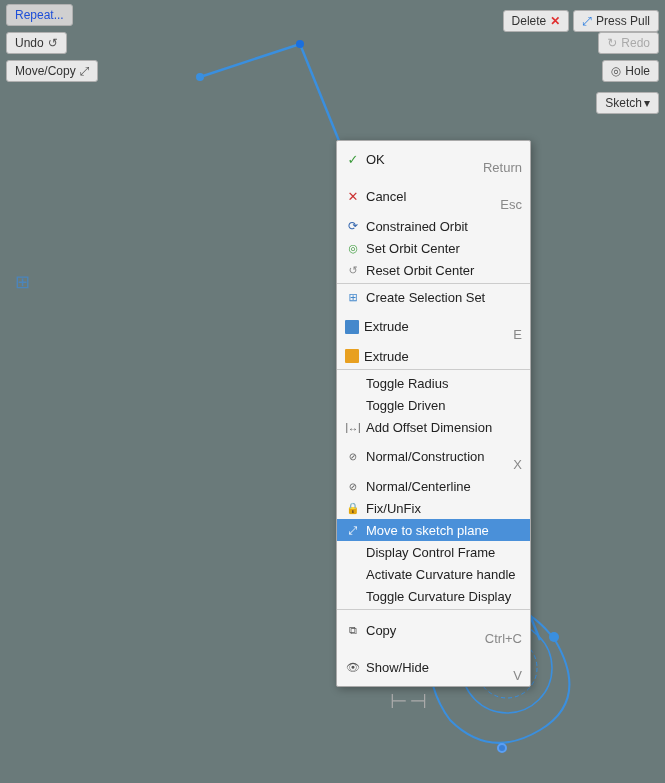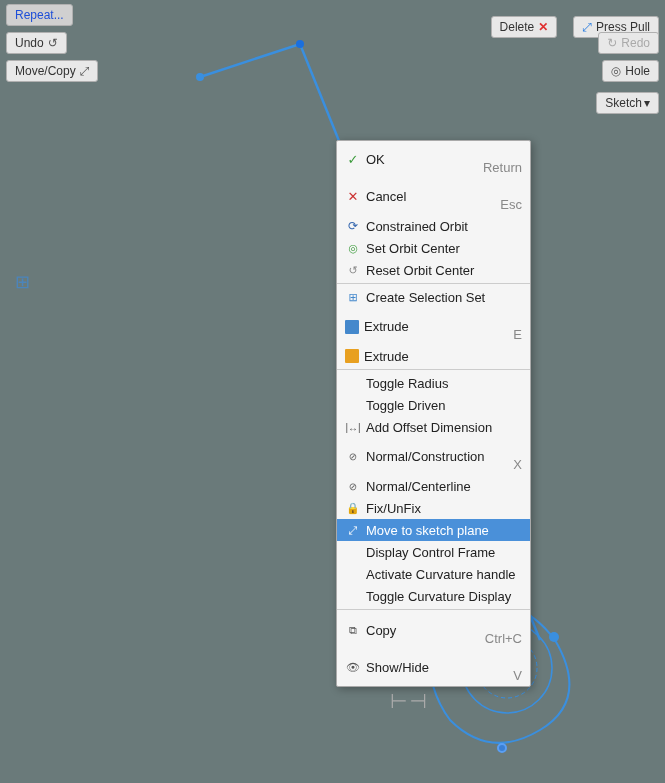--- a/index.html
+++ b/index.html
@@ -192,21 +192,21 @@
 <div class="bottom-left-icon">⊞</div>
 
 <div class="bottom-tools">⊢⊣</div>
 
 <div class="bottom-dot"></div>
 
 <div class="toolbar-row toolbar-row-1">
   <button class="btn btn-repeat">Repeat...</button>
 </div>
 
-<div class="toolbar-right-1" style="position:absolute; top:16px; right:6px; display:flex; gap:16px;justify-content:flex-end;">
+<div class="toolbar-right-1" style="position:absolute; top:10px; right:6px; display:flex; gap:4px;justify-content:flex-end;">
   <button class="btn btn-delete">
     <span>Delete</span>
     <span class="icon-x">✕</span>
   </button>
   <button class="btn btn-press-pull">
     <span class="icon-pp">⤢</span>
     <span>Press Pull</span>
   </button>
 </div>
 

